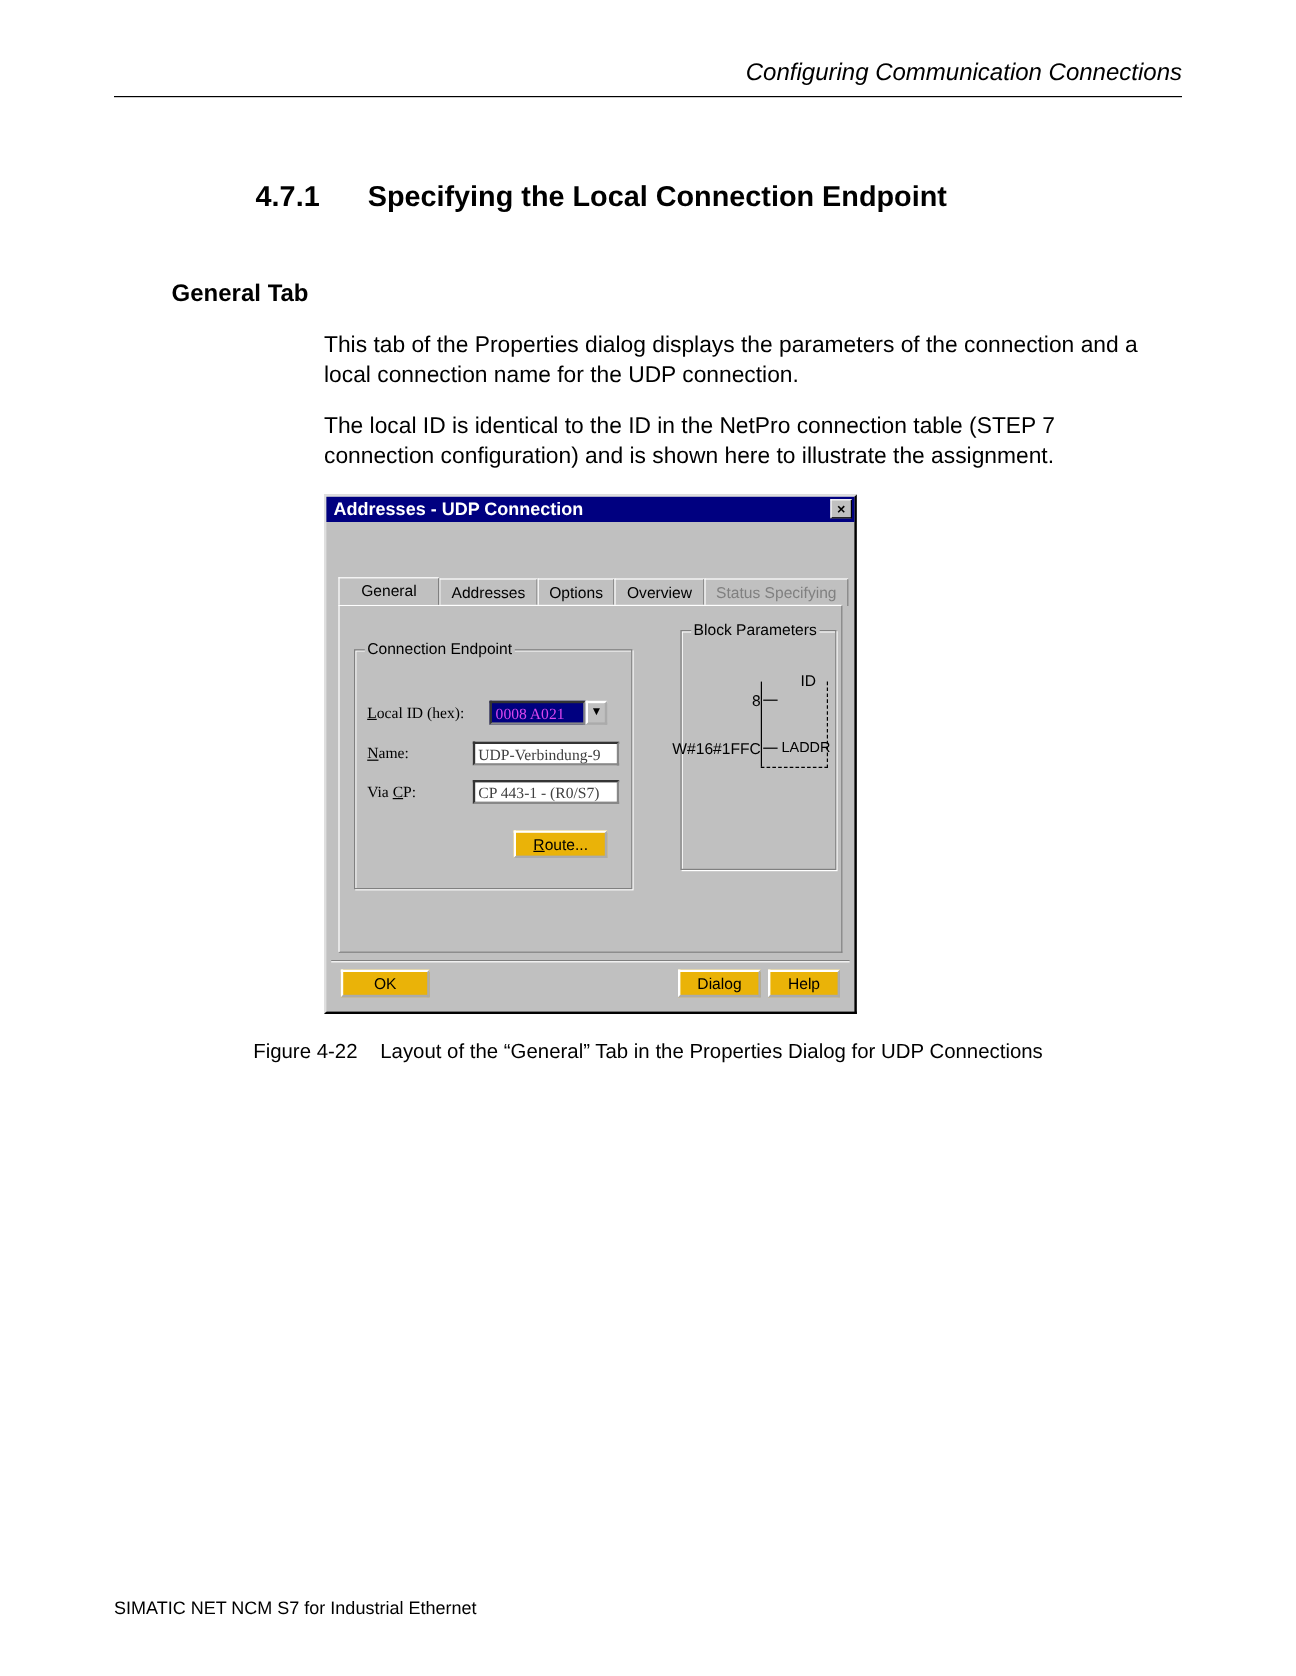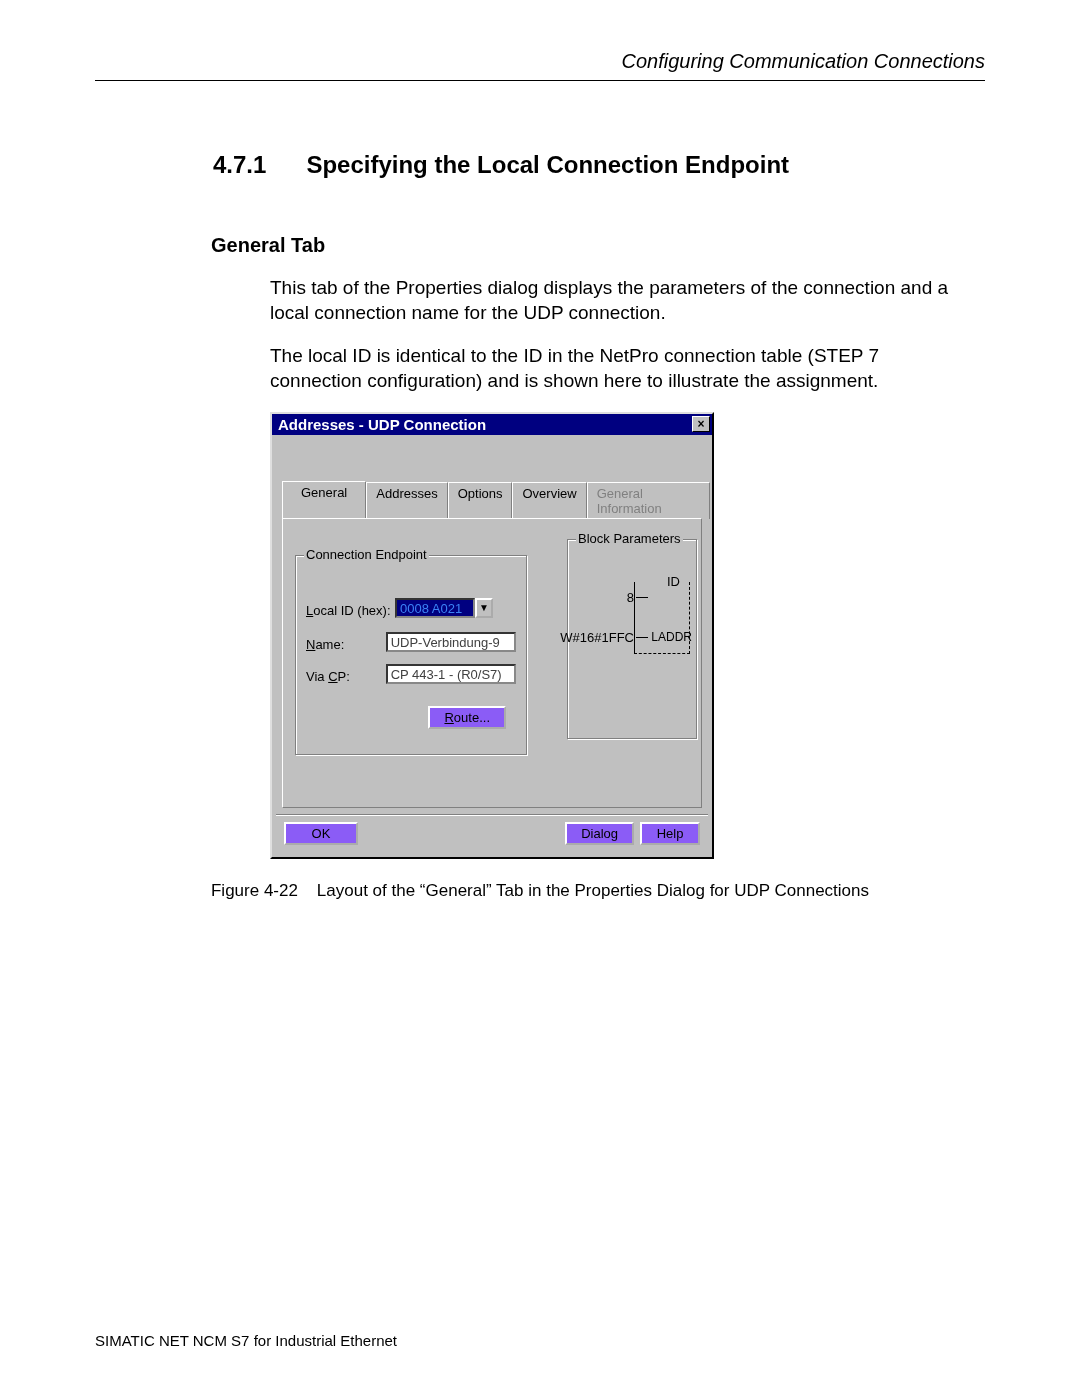--- a/index.html
+++ b/index.html
@@ -31,21 +31,21 @@
     display: flex;
     gap: 40px;
     font-weight: bold;
     font-size: 24px;
     margin-left: 118px;
     margin-bottom: 55px;
   }
   .subheading {
     font-weight: bold;
     font-size: 20px;
-    margin-left: 116px;
+    margin-left: 48px;
     margin-bottom: 10px;
   }
   .para {
     margin-left: 175px;
     margin-right: 20px;
     font-size: 19px;
     line-height: 1.3;
     margin-bottom: 18px;
   }
   .caption {
@@ -118,45 +118,45 @@
     border:1px solid #808080;
     box-shadow: inset 1px 1px 0 #fff, 1px 1px 0 #fff;
   }
   .groupbox .legend {
     position:absolute; top:-9px; left:8px;
     background:#c0c0c0; padding:0 2px;
     font-size:13px;
   }
   .gb-conn { left:12px; top:36px; width:232px; height:200px; }
   .gb-block { left:284px; top:20px; width:130px; height:200px; }
-  .field-row { position:absolute; left:10px; right:10px; display:flex; align-items:flex-end; gap:3px; }
+  .field-row { position:absolute; left:10px; right:10px; display:flex; align-items:center; gap:16px;font-family:Liberation Serif, serif; }
   .fr1 { top:42px; }
   .fr2 { top:76px; }
   .fr3 { top:108px; }
   .lbl { width:86px; font-size:13px; }
   .lbl .ul { text-decoration:underline; }
   .combo, .txt {
     background:#fff;
     border:2px inset #888;
     font-size:13px;
     padding: 1px 3px;
     height:20px;
   }
   .combo-wrap { position:relative; display:flex; }
-  .combo { width: 80px; color:#3b82f6; background:#000080; }
+  .combo { width: 80px; color:#d946ef; background:#000080; }
   .combo-btn {
     width:18px; height:20px;
     background:#c0c0c0;
     border:2px outset #fff;
     display:flex; align-items:center; justify-content:center;
     font-size:10px;
   }
   .txt { width:145px; color:#404040; }
   .btn {
-    background:#8b5cf6;
+    background:#eab308;
     border:2px outset #fff;
     padding:2px 14px;
     font-size:13px;
     min-width:60px;
     text-align:center;
   }
   .route-btn { position:absolute; right:20px; top:150px; }
   .btnbar { display:flex; gap:6px; padding:6px 10px 10px 10px; }
   .btnbar .spacer { flex:1; }
   .ok { min-width:74px; }
@@ -200,21 +200,21 @@
     <div class="titlebar">
       <span>Addresses - UDP Connection</span>
       <span class="closebtn">×</span>
     </div>
     <div class="dlg-body">
       <div class="tabbar">
         <div class="tab active">General</div>
         <div class="tab">Addresses</div>
         <div class="tab">Options</div>
         <div class="tab">Overview</div>
-        <div class="tab disabled">General Information</div>
+        <div class="tab disabled">Status Specifying</div>
       </div>
 
       <div class="tabpanel">
 
         <div class="groupbox gb-conn">
           <span class="legend">Connection Endpoint</span>
 
           <div class="field-row fr1">
             <span class="lbl">
               <span class="ul">L</span><span>ocal ID (hex):</span>

